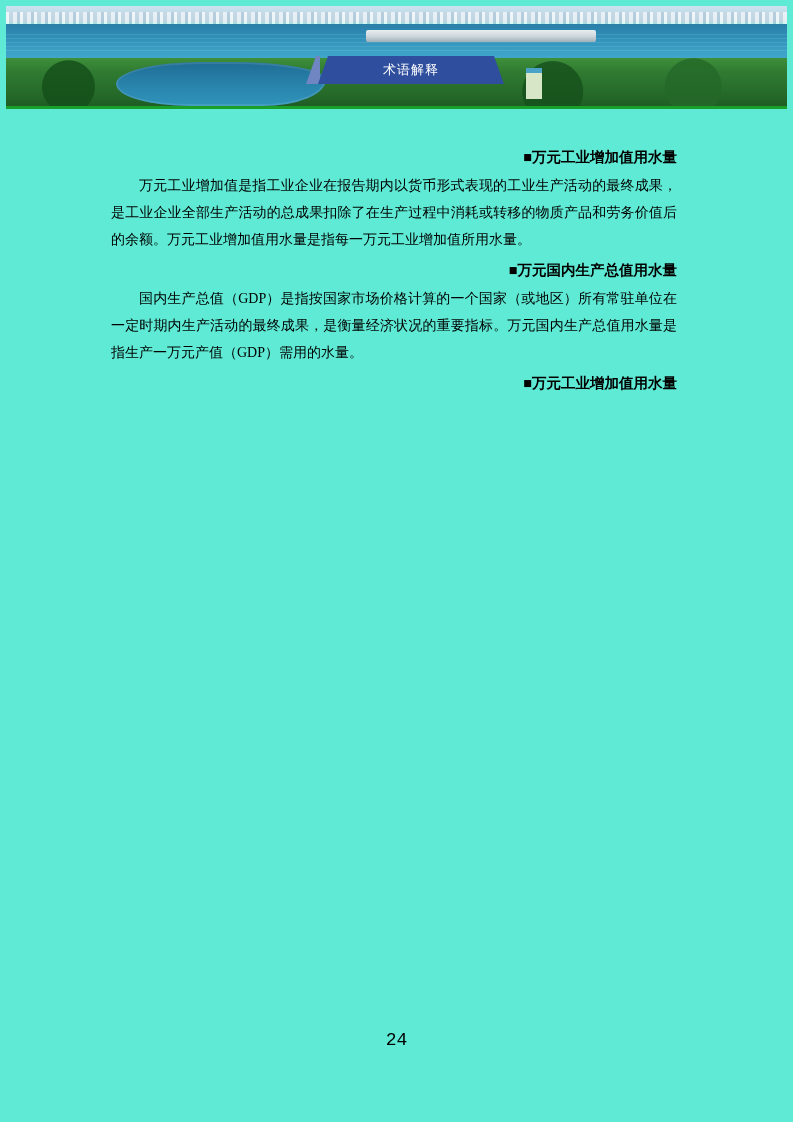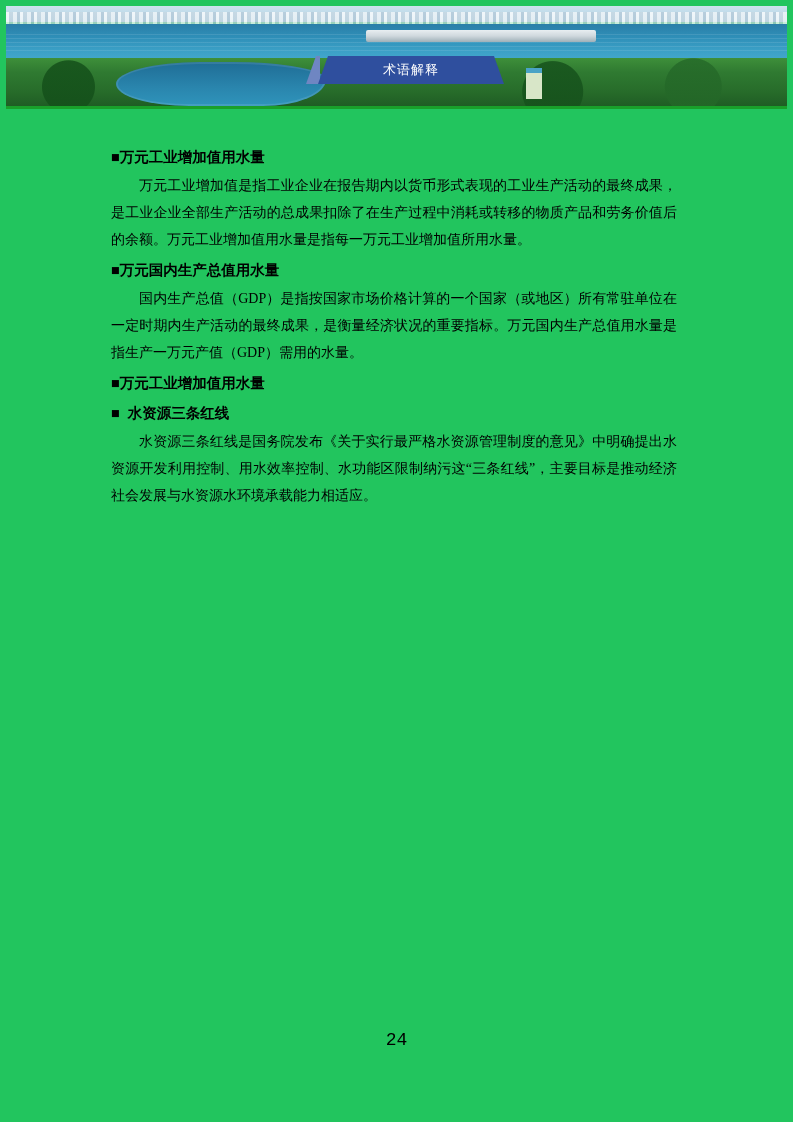--- a/index.html
+++ b/index.html
@@ -14,21 +14,21 @@
     overflow: hidden;
     position: relative;
   }
 
   .page {
     position: relative;
     width: 793px;
     height: 1122px;
     box-sizing: border-box;
     padding: 6px 6px 0 6px;
-    background: #22c55e;
+    background: #5eead4;
   }
 
   
   .banner {
     position: relative;
     width: 781px;
     height: 100px;
     margin: 0 auto;
     overflow: hidden;
     border-bottom: 3px solid #19a02a;
@@ -143,20 +143,21 @@
   .section { margin-bottom: 2px; }
 
   .heading {
     font-family: "Liberation Sans", "DejaVu Sans", sans-serif;
     font-size: 14.5px;
     font-weight: bold;
     color: #000000;
     line-height: 26px;
     margin: 4px 0 2px 0;
     white-space: pre;
+    text-align: right;
   }
 
   .para {
     font-family: "Liberation Serif", "DejaVu Serif", serif;
     font-size: 14px;
     color: #000000;
     line-height: 27px;
     text-align: justify;
     text-justify: inter-ideograph;
     text-indent: 2em;
@@ -200,22 +201,18 @@
 
     <div class="section">
       <div class="heading">■万元国内生产总值用水量</div>
       <p class="para">国内生产总值（GDP）是指按国家市场价格计算的一个国家（或地区）所有常驻单位在一定时期内生产活动的最终成果，是衡量经济状况的重要指标。万元国内生产总值用水量是指生产一万元产值（GDP）需用的水量。</p>
     </div>
 
     <div class="section">
       <div class="heading">■万元工业增加值用水量</div>
     </div>
 
-    <div class="section">
-      <div class="heading">■  水资源三条红线</div>
-      <p class="para">水资源三条红线是国务院发布《关于实行最严格水资源管理制度的意见》中明确提出水资源开发利用控制、用水效率控制、水功能区限制纳污这“三条红线”，主要目标是推动经济社会发展与水资源水环境承载能力相适应。</p>
-    </div>
 
   </div>
 
   <div class="page-number">24</div>
 
 </div>
 
 </body></html>

